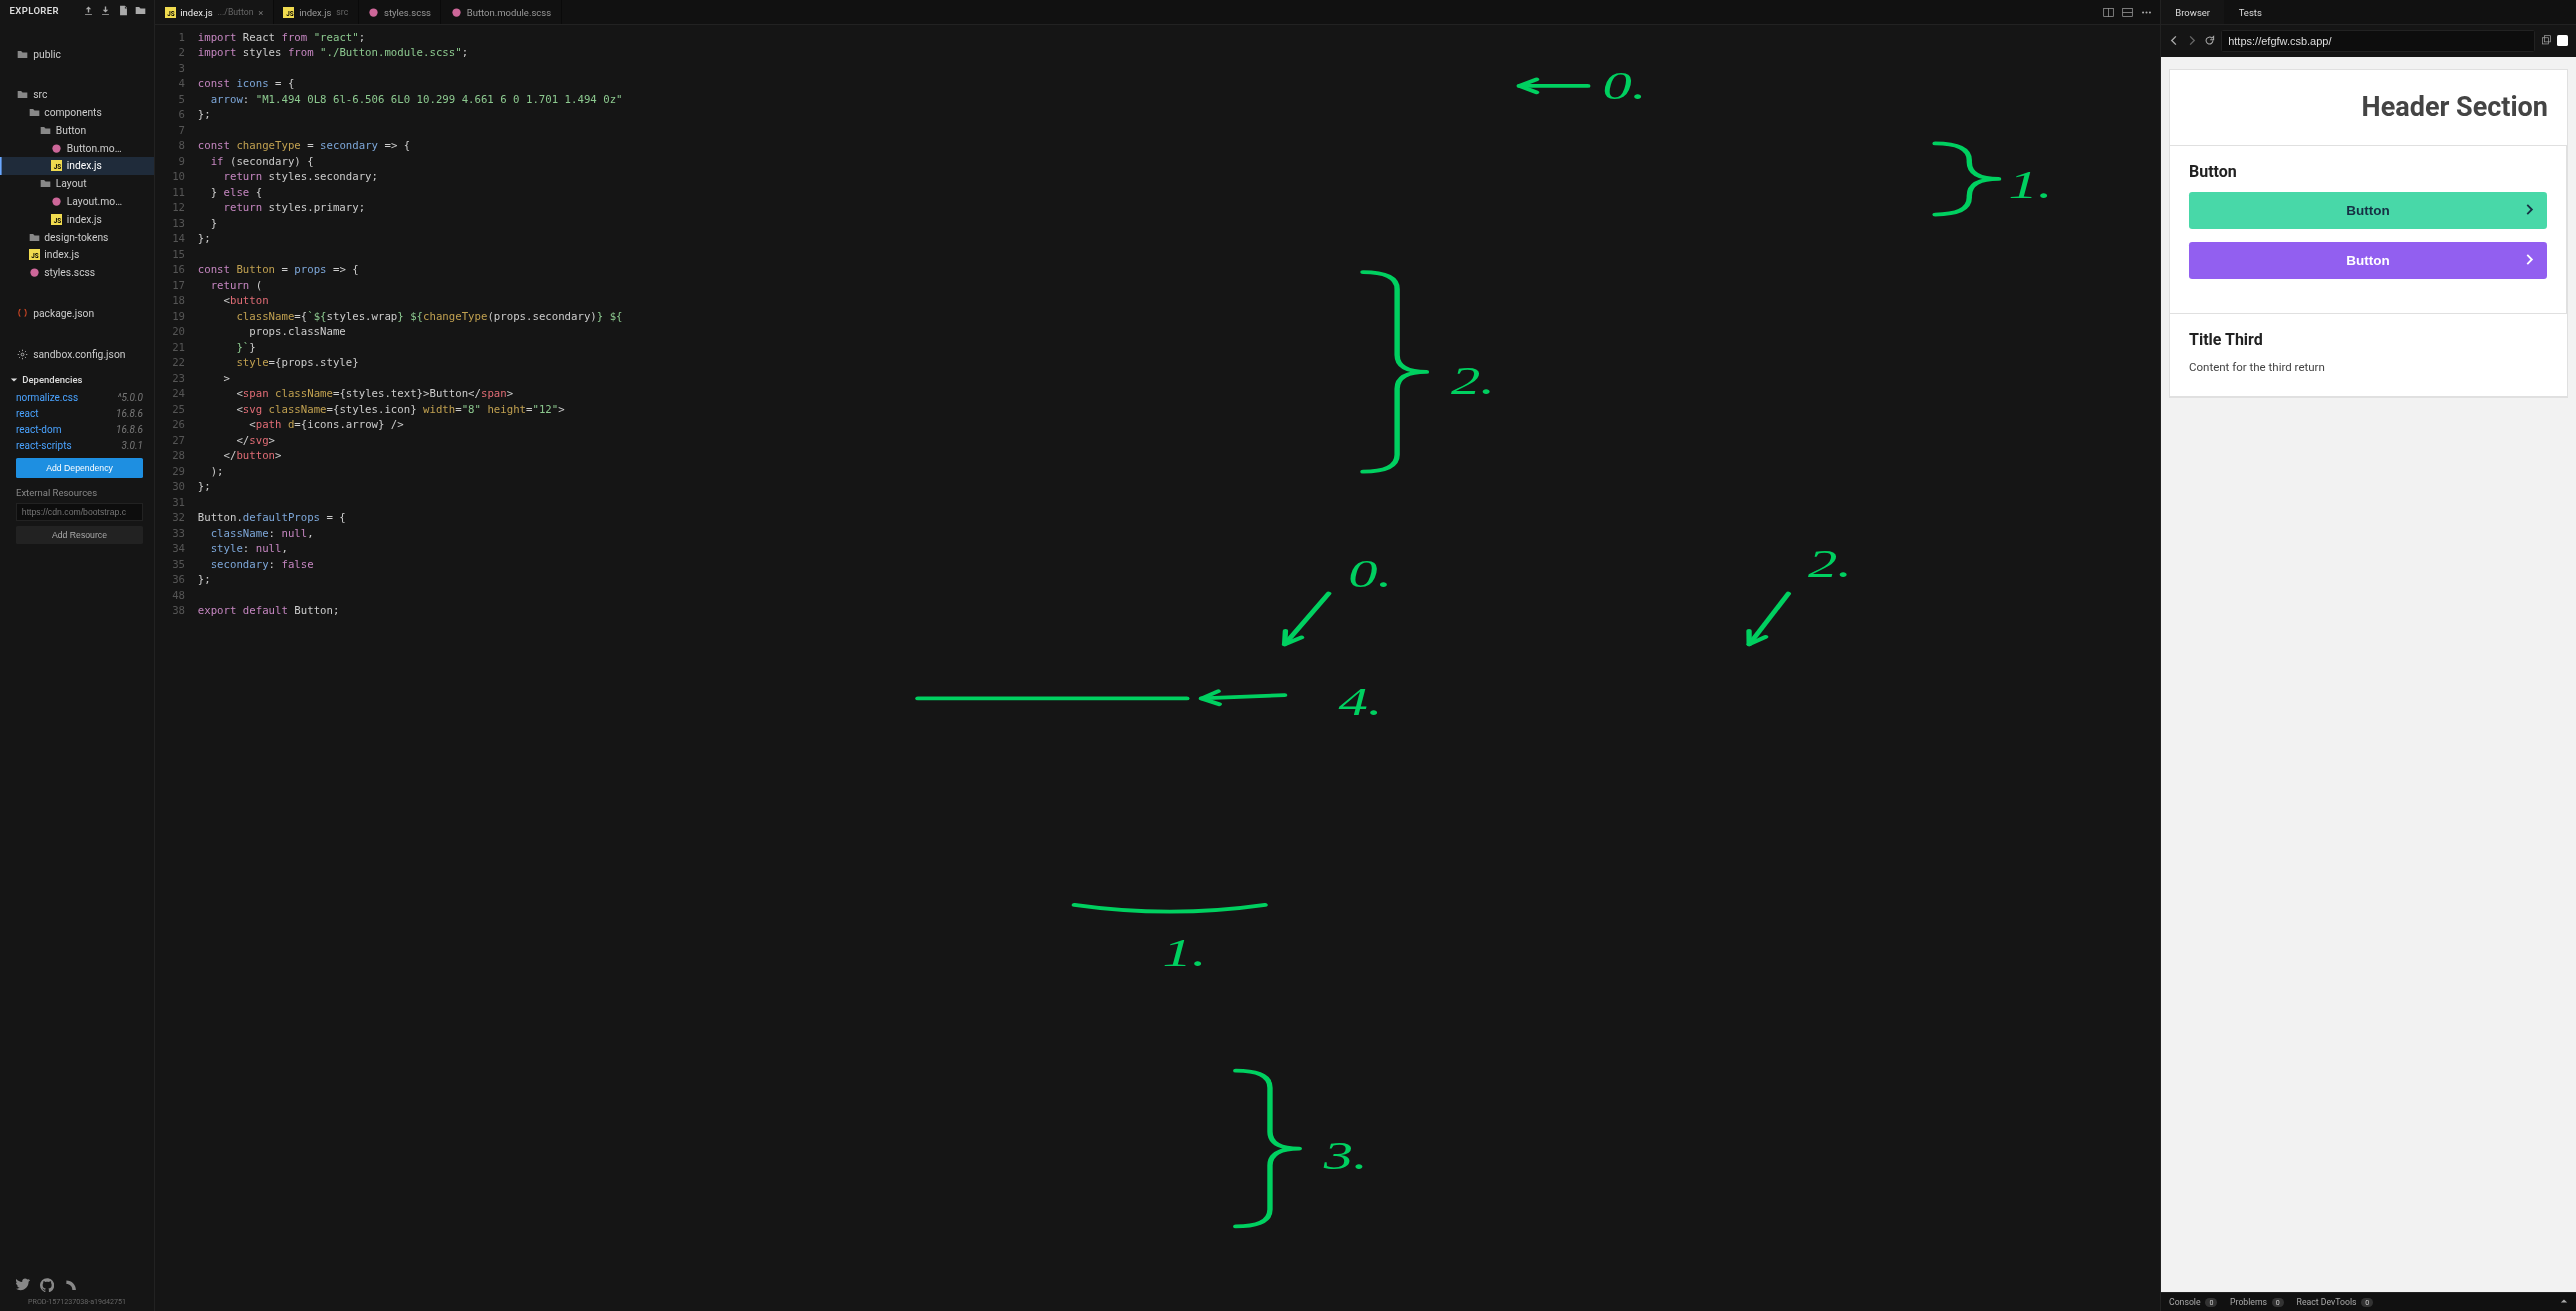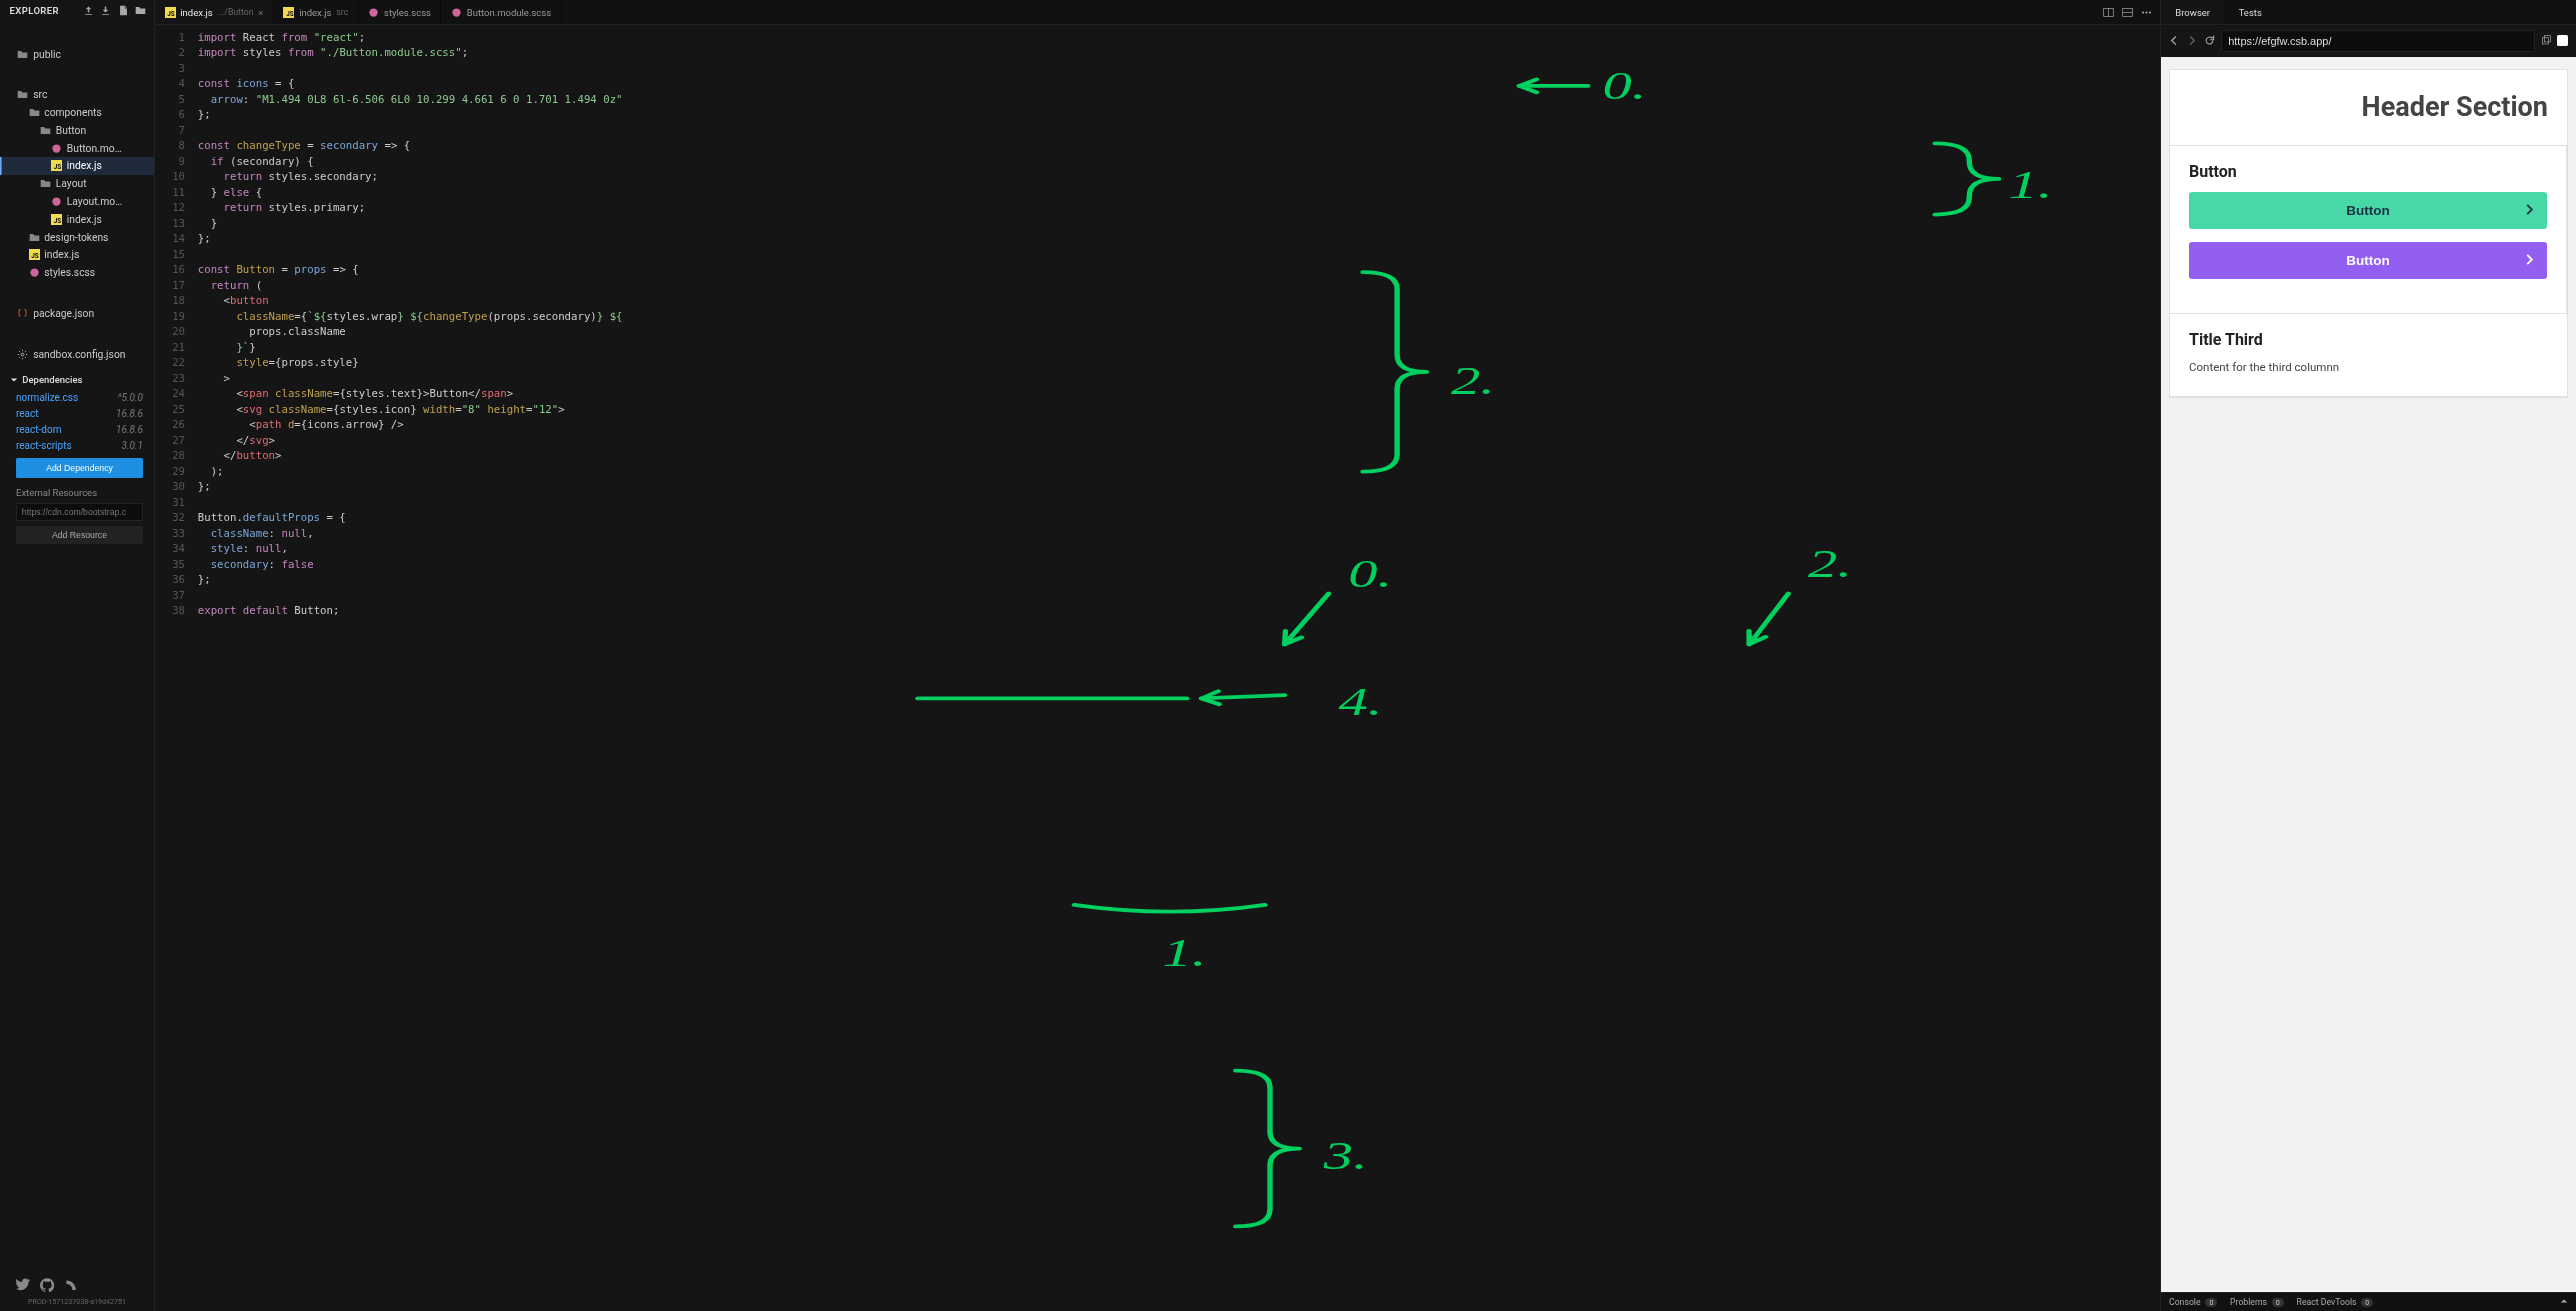--- a/index.html
+++ b/index.html
@@ -359,21 +359,21 @@
           <div>27</div>
           <div>28</div>
           <div>29</div>
           <div>30</div>
           <div>31</div>
           <div>32</div>
           <div>33</div>
           <div>34</div>
           <div>35</div>
           <div>36</div>
-          <div>37</div>
+          <div>48</div>
           <div>38</div>
         </div>
       <div class="code" id="code"><div><span class="tok-kw">import</span><span class="tok-punc"> React </span><span class="tok-kw">from</span><span class="tok-punc"> </span><span class="tok-str">"react"</span><span class="tok-punc">;</span></div><div><span class="tok-kw">import</span><span class="tok-punc"> styles </span><span class="tok-kw">from</span><span class="tok-punc"> </span><span class="tok-str">"./Button.module.scss"</span><span class="tok-punc">;</span></div><div>&nbsp;</div><div><span class="tok-kw">const</span><span class="tok-punc"> </span><span class="tok-id">icons</span><span class="tok-punc"> = {</span></div><div><span class="tok-punc">  </span><span class="tok-prop">arrow</span><span class="tok-punc">: </span><span class="tok-str">"M1.494 0L8 6l-6.506 6L0 10.299 4.661 6 0 1.701 1.494 0z"</span></div><div><span class="tok-punc">};</span></div><div>&nbsp;</div><div><span class="tok-kw">const</span><span class="tok-punc"> </span><span class="tok-fn">changeType</span><span class="tok-punc"> = </span><span class="tok-id">secondary</span><span class="tok-punc"> =&gt; {</span></div><div><span class="tok-punc">  </span><span class="tok-kw">if</span><span class="tok-punc"> (secondary) {</span></div><div><span class="tok-punc">    </span><span class="tok-kw">return</span><span class="tok-punc"> styles.secondary;</span></div><div><span class="tok-punc">  } </span><span class="tok-kw">else</span><span class="tok-punc"> {</span></div><div><span class="tok-punc">    </span><span class="tok-kw">return</span><span class="tok-punc"> styles.primary;</span></div><div><span class="tok-punc">  }</span></div><div><span class="tok-punc">};</span></div><div>&nbsp;</div><div><span class="tok-kw">const</span><span class="tok-punc"> </span><span class="tok-fn">Button</span><span class="tok-punc"> = </span><span class="tok-id">props</span><span class="tok-punc"> =&gt; {</span></div><div><span class="tok-punc">  </span><span class="tok-kw">return</span><span class="tok-punc"> (</span></div><div><span class="tok-punc">    &lt;</span><span class="tok-tag">button</span></div><div><span class="tok-punc">      </span><span class="tok-attr">className</span><span class="tok-punc">={</span><span class="tok-str">`${</span><span class="tok-punc">styles.wrap</span><span class="tok-str">} </span><span class="tok-str">${</span><span class="tok-fn">changeType</span><span class="tok-punc">(props.secondary)</span><span class="tok-str">} ${</span></div><div><span class="tok-punc">        props.className</span></div><div><span class="tok-punc">      </span><span class="tok-str">}`</span><span class="tok-punc">}</span></div><div><span class="tok-punc">      </span><span class="tok-attr">style</span><span class="tok-punc">={props.style}</span></div><div><span class="tok-punc">    &gt;</span></div><div><span class="tok-punc">      &lt;</span><span class="tok-tag">span</span><span class="tok-punc"> </span><span class="tok-attr">className</span><span class="tok-punc">={styles.text}&gt;Button&lt;/</span><span class="tok-tag">span</span><span class="tok-punc">&gt;</span></div><div><span class="tok-punc">      &lt;</span><span class="tok-tag">svg</span><span class="tok-punc"> </span><span class="tok-attr">className</span><span class="tok-punc">={styles.icon} </span><span class="tok-attr">width</span><span class="tok-punc">=</span><span class="tok-str">"8"</span><span class="tok-punc"> </span><span class="tok-attr">height</span><span class="tok-punc">=</span><span class="tok-str">"12"</span><span class="tok-punc">&gt;</span></div><div><span class="tok-punc">        &lt;</span><span class="tok-tag">path</span><span class="tok-punc"> </span><span class="tok-attr">d</span><span class="tok-punc">={</span><span class="tok-punc">icons.arrow</span><span class="tok-punc">} /&gt;</span></div><div><span class="tok-punc">      &lt;/</span><span class="tok-tag">svg</span><span class="tok-punc">&gt;</span></div><div><span class="tok-punc">    &lt;/</span><span class="tok-tag">button</span><span class="tok-punc">&gt;</span></div><div><span class="tok-punc">  );</span></div><div><span class="tok-punc">};</span></div><div>&nbsp;</div><div><span class="tok-punc">Button.</span><span class="tok-prop">defaultProps</span><span class="tok-punc"> = {</span></div><div><span class="tok-punc">  </span><span class="tok-prop">className</span><span class="tok-punc">: </span><span class="tok-kw">null</span><span class="tok-punc">,</span></div><div><span class="tok-punc">  </span><span class="tok-prop">style</span><span class="tok-punc">: </span><span class="tok-kw">null</span><span class="tok-punc">,</span></div><div><span class="tok-punc">  </span><span class="tok-prop">secondary</span><span class="tok-punc">: </span><span class="tok-bool">false</span></div><div><span class="tok-punc">};</span></div><div>&nbsp;</div><div><span class="tok-kw">export</span><span class="tok-punc"> </span><span class="tok-kw">default</span><span class="tok-punc"> Button;</span></div></div>
       <div class="annotations">
         <svg id="ann-svg" viewBox="0 0 820 760" preserveAspectRatio="none" style="font-size:13.5px">
             <path d="M586 36 L558 36" class="ann-stroke"></path>
             <path d="M558 36 L565.020660495123 32.164595691166376 M558 36 L565.020660495123 39.835404308833624" class="ann-stroke"></path>
             <text x="592" y="44" class="ann-text">0.</text>
             <path d="M728 70 Q742 70 742 80 L742 81 Q742 91 754 91 Q742 91 742 101 L742 102 Q742 112 728 112" class="ann-stroke"></path>
             <text x="758" y="102" class="ann-text">1.</text>
@@ -440,21 +440,21 @@
               <span>Button</span>
               <span class="chev"><svg viewBox="0 0 8 12" fill="none" stroke-width="2">
                     <path d="M1 1l5 5-5 5"></path>
                   </svg></span>
             </button>
           </div>
         </div>
         <div class="page-row">
           <div class="page-col" style="flex:1">
             <h2>Title Third</h2>
-            <p>Content for the third columnn</p>
+            <p>Content for the third return</p>
           </div>
         </div>
       </div>
     </div>
     <div class="preview-footer">
       <div class="item">
         <span>Console</span>
         <span class="badge">0</span>
       </div>
       <div class="item">

